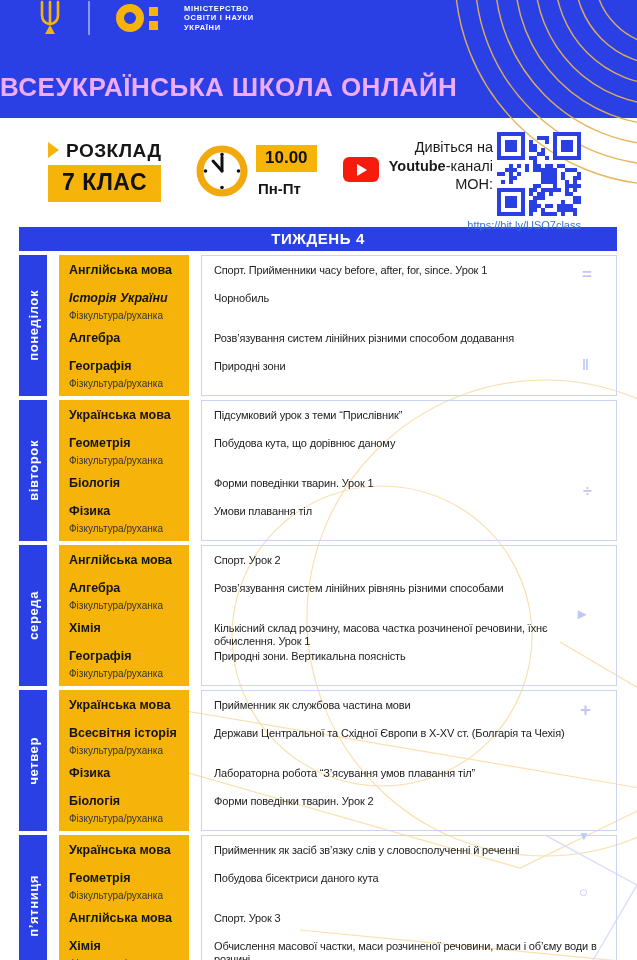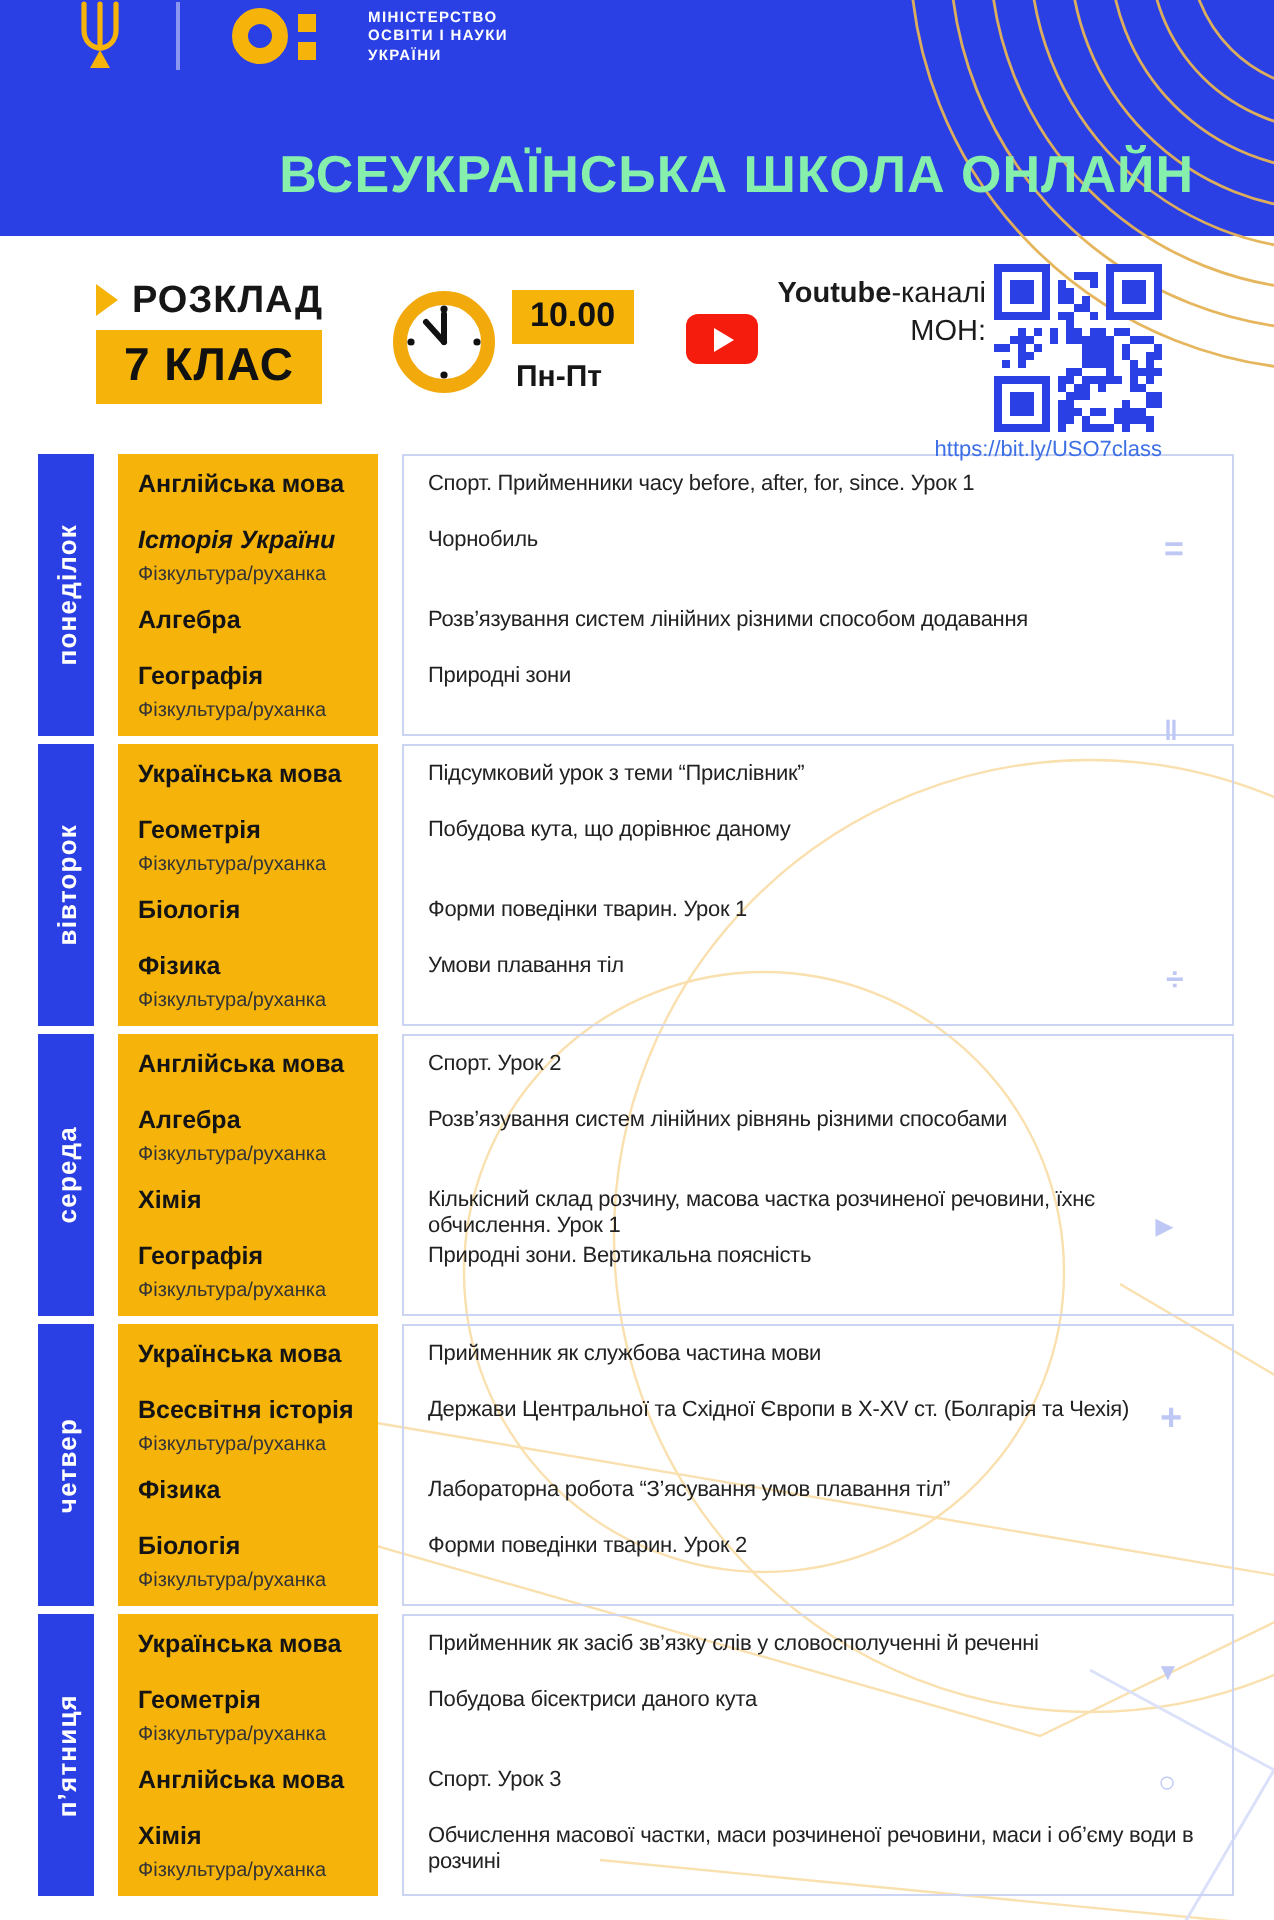--- a/index.html
+++ b/index.html
@@ -18,21 +18,21 @@
   .hdr{position:relative;height:118px;background:var(--blue);z-index:2;}
   .arcs{position:absolute;top:0;right:0;width:320px;height:210px;pointer-events:none;z-index:3;}
   .logo-row{position:absolute;left:38px;top:0;display:flex;align-items:center;gap:26px;z-index:4;}
   .trident{width:24px;height:36px;}
   .logo-sep{width:2px;height:34px;background:rgba(255,255,255,.45);}
   .o-logo{display:flex;align-items:center;gap:5px;}
   .o-ring{width:28px;height:28px;border:8px solid var(--yellow);border-radius:50%;}
   .o-colon{display:flex;flex-direction:column;gap:5px;}
   .o-colon i{display:block;width:9px;height:9px;background:var(--yellow);}
   .ministry{color:#fff;font-size:7.5px;font-weight:bold;letter-spacing:.7px;line-height:9.5px;}
-  .hdr-title{position:absolute;left:0;right:40px;top:72px;text-align:right;color:#86efac;
+  .hdr-title{position:absolute;left:0;right:40px;top:72px;text-align:left;color:#f0abfc;
     font-size:26px;font-weight:bold;letter-spacing:.5px;z-index:4;}
 
   
   .info{position:relative;height:106px;background:transparent;z-index:2;}
   .chev{position:absolute;left:48px;top:24px;width:0;height:0;
     border-left:11px solid var(--yellow);border-top:8px solid transparent;border-bottom:8px solid transparent;}
   .rozklad{position:absolute;left:66px;top:22px;font-size:19px;font-weight:bold;color:var(--ink);letter-spacing:.5px;}
   .klas{position:absolute;left:48px;top:47px;background:var(--yellow);color:#111;
     font-size:23px;font-weight:bold;padding:4px 14px 6px;letter-spacing:.5px;}
   .clock{position:absolute;left:196px;top:27px;}
@@ -141,20 +141,21 @@
       <path d="M26 26 L26 12" stroke="#111" stroke-width="3" stroke-linecap="round"></path>
       <path d="M26 26 L17 16" stroke="#111" stroke-width="3" stroke-linecap="round"></path>
     </svg>
     <div class="time-badge">10.00</div>
     <div class="dow">Пн-Пт</div>
 
     <div class="yt-icon">
         <i></i>
       </div>
     <div class="yt-text">
+      <div>Дивіться на</div>
       <div><b>Youtube</b><span>-каналі</span></div>
       <div>МОН:</div>
     </div>
 
     <svg class="qr" id="qr-svg" viewBox="0 0 21 21" shape-rendering="crispEdges">
         <rect x="0" y="0" width="7" height="7" fill="#2b40e4"></rect>
         <rect x="1" y="1" width="5" height="5" fill="#fff"></rect>
         <rect x="2" y="2" width="3" height="3" fill="#2b40e4"></rect>
         <rect x="14" y="0" width="7" height="7" fill="#2b40e4"></rect>
         <rect x="15" y="1" width="5" height="5" fill="#fff"></rect>
@@ -281,20 +282,21 @@
         <rect x="12" y="20" width="1" height="1" fill="#2b40e4"></rect>
         <rect x="13" y="20" width="1" height="1" fill="#2b40e4"></rect>
         <rect x="14" y="20" width="1" height="1" fill="#2b40e4"></rect>
         <rect x="16" y="20" width="1" height="1" fill="#2b40e4"></rect>
         <rect x="19" y="20" width="1" height="1" fill="#2b40e4"></rect>
       </svg>
     <div class="qr-link">https://bit.ly/USO7class</div>
   </section>
 
   <main class="sched">
+    <div class="week-bar">ТИЖДЕНЬ 4</div>
     <div id="days">
         <div class="day">
           <div class="day-col">
             <span>понеділок</span>
           </div>
           <div class="subjects">
             <div class="row sub" style="height: 28px;">Англійська мова</div>
             <div class="row sub" style="height: 19px; font-style: italic;">Історія України</div>
             <div class="row pe" style="height: 21px;">Фізкультура/руханка</div>
             <div class="row sub" style="height: 28px;">Алгебра</div>

